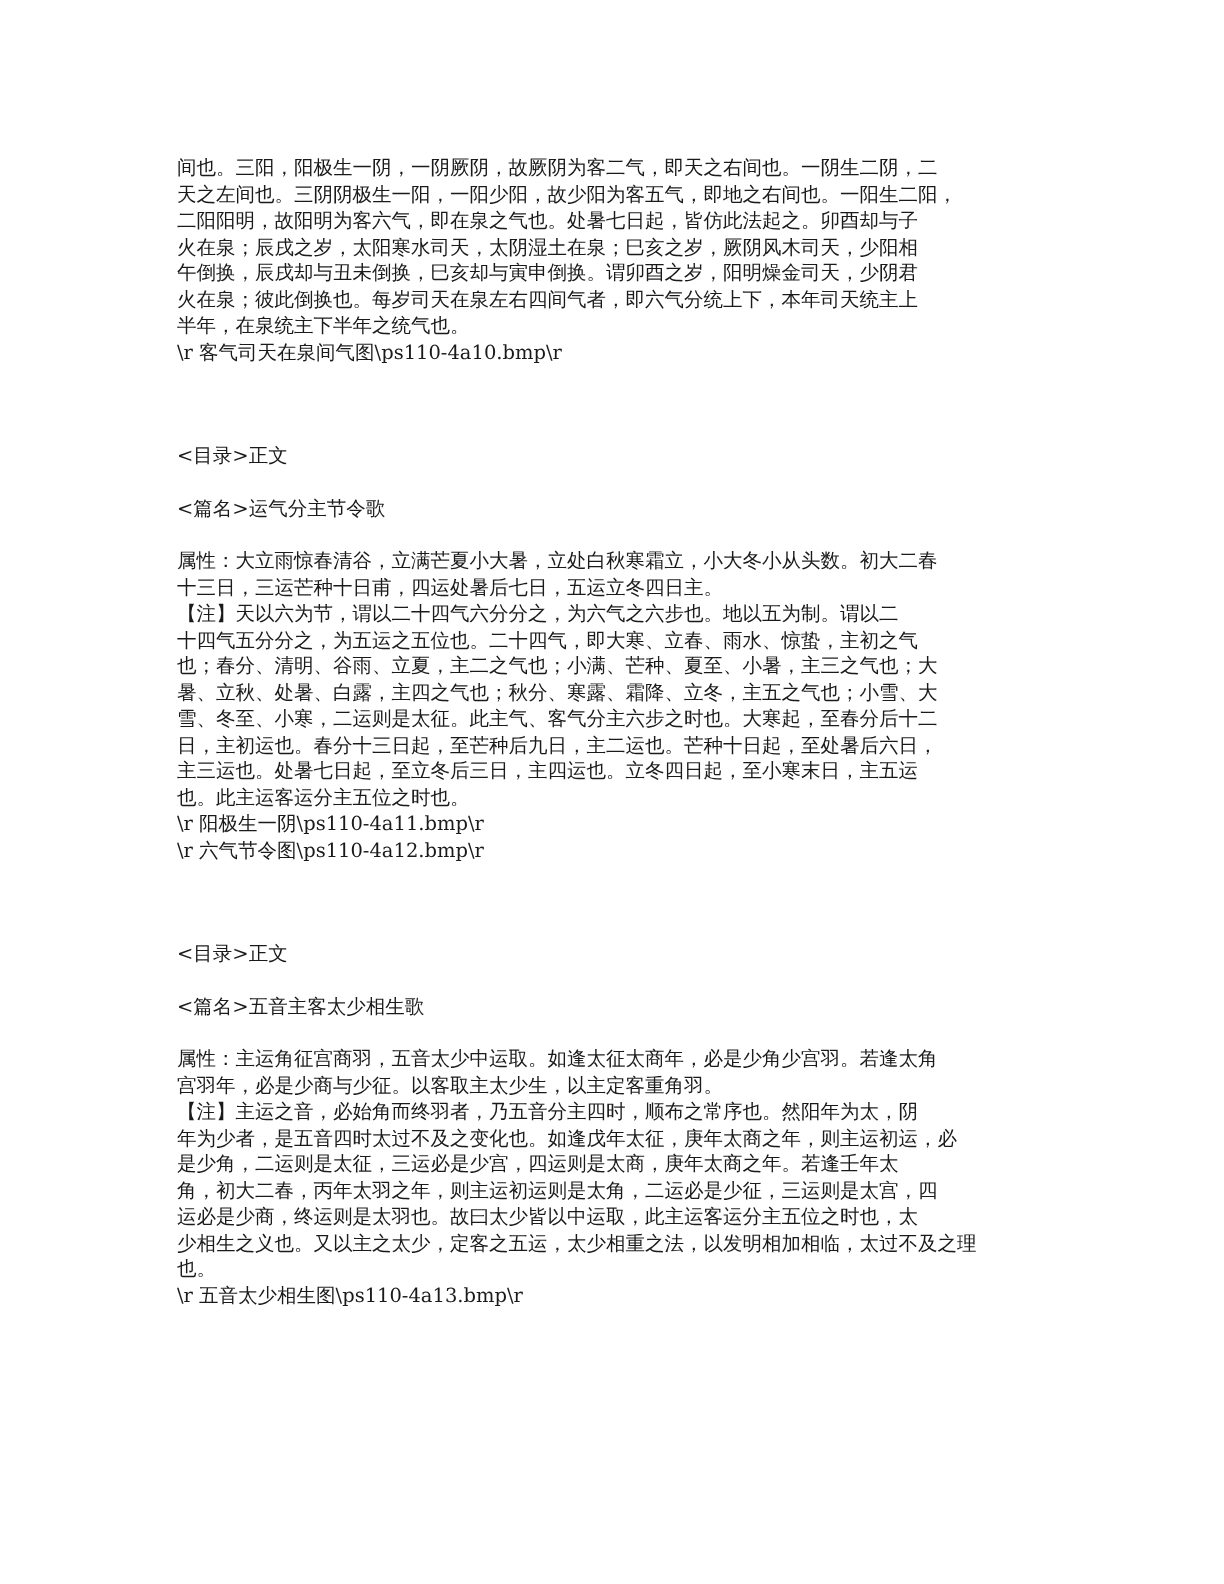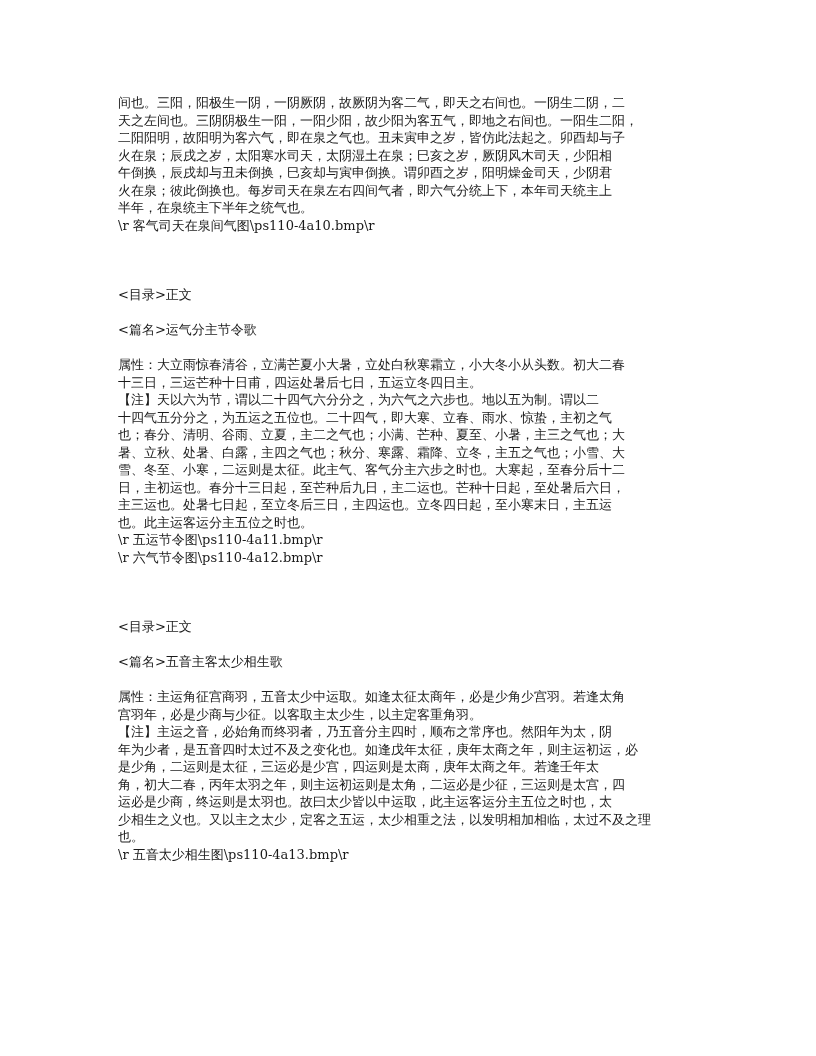--- a/index.html
+++ b/index.html
@@ -11,42 +11,42 @@
       width: 816px;
       height: 1056px;
       position: relative;
       overflow: hidden;
       font-family: "DejaVu Serif", "Liberation Serif", serif;
       color: #1a1a1a;
     }
     .page {
       position: absolute;
       left: 118px;
-      top: 94px;
+      top: 104px;
       width: 590px;
     }
     .line {
       font-size: 13px;
       line-height: 17.5px;
       height: 17.5px;
       white-space: nowrap;
       letter-spacing: 0px;
     }
     .blank-lg { height: 52px; }
     .blank-sm { height: 17.5px; }
   </style>
 </head>
 <body>
 
 <div class="page">
 
   <div>
     <div class="line">间也。三阳，阳极生一阴，一阴厥阴，故厥阴为客二气，即天之右间也。一阴生二阴，二</div>
     <div class="line">天之左间也。三阴阴极生一阳，一阳少阳，故少阳为客五气，即地之右间也。一阳生二阳，</div>
-    <div class="line">二阳阳明，故阳明为客六气，即在泉之气也。丑未寅申之岁，皆仿此法起之。卯酉却与子</div>
+    <div class="line">二阳阳明，故阳明为客六气，即在泉之气也。处暑七日起，皆仿此法起之。卯酉却与子</div>
     <div class="line">火在泉；辰戌之岁，太阳寒水司天，太阴湿土在泉；巳亥之岁，厥阴风木司天，少阳相</div>
     <div class="line">午倒换，辰戌却与丑未倒换，巳亥却与寅申倒换。谓卯酉之岁，阳明燥金司天，少阴君</div>
     <div class="line">火在泉；彼此倒换也。每岁司天在泉左右四间气者，即六气分统上下，本年司天统主上</div>
     <div class="line">半年，在泉统主下半年之统气也。</div>
     <div class="line">\r 客气司天在泉间气图\ps110-4a10.bmp\r</div>
   </div>
 
   <div class="blank-lg"></div>
 
   <div>
@@ -57,21 +57,21 @@
     <div class="line">属性：大立雨惊春清谷，立满芒夏小大暑，立处白秋寒霜立，小大冬小从头数。初大二春</div>
     <div class="line">十三日，三运芒种十日甫，四运处暑后七日，五运立冬四日主。</div>
     <div class="line">【注】天以六为节，谓以二十四气六分分之，为六气之六步也。地以五为制。谓以二</div>
     <div class="line">十四气五分分之，为五运之五位也。二十四气，即大寒、立春、雨水、惊蛰，主初之气</div>
     <div class="line">也；春分、清明、谷雨、立夏，主二之气也；小满、芒种、夏至、小暑，主三之气也；大</div>
     <div class="line">暑、立秋、处暑、白露，主四之气也；秋分、寒露、霜降、立冬，主五之气也；小雪、大</div>
     <div class="line">雪、冬至、小寒，二运则是太征。此主气、客气分主六步之时也。大寒起，至春分后十二</div>
     <div class="line">日，主初运也。春分十三日起，至芒种后九日，主二运也。芒种十日起，至处暑后六日，</div>
     <div class="line">主三运也。处暑七日起，至立冬后三日，主四运也。立冬四日起，至小寒末日，主五运</div>
     <div class="line">也。此主运客运分主五位之时也。</div>
-    <div class="line">\r 五运节令图\ps110-4a11.bmp\r</div>
+    <div class="line">\r 阳极生一阴\ps110-4a11.bmp\r</div>
     <div class="line">\r 六气节令图\ps110-4a12.bmp\r</div>
   </div>
 
   <div class="blank-lg"></div>
 
   <div>
     <div class="line">&lt;目录&gt;正文</div>
     <div class="blank-sm"></div>
     <div class="line">&lt;篇名&gt;五音主客太少相生歌</div>
     <div class="blank-sm"></div>

